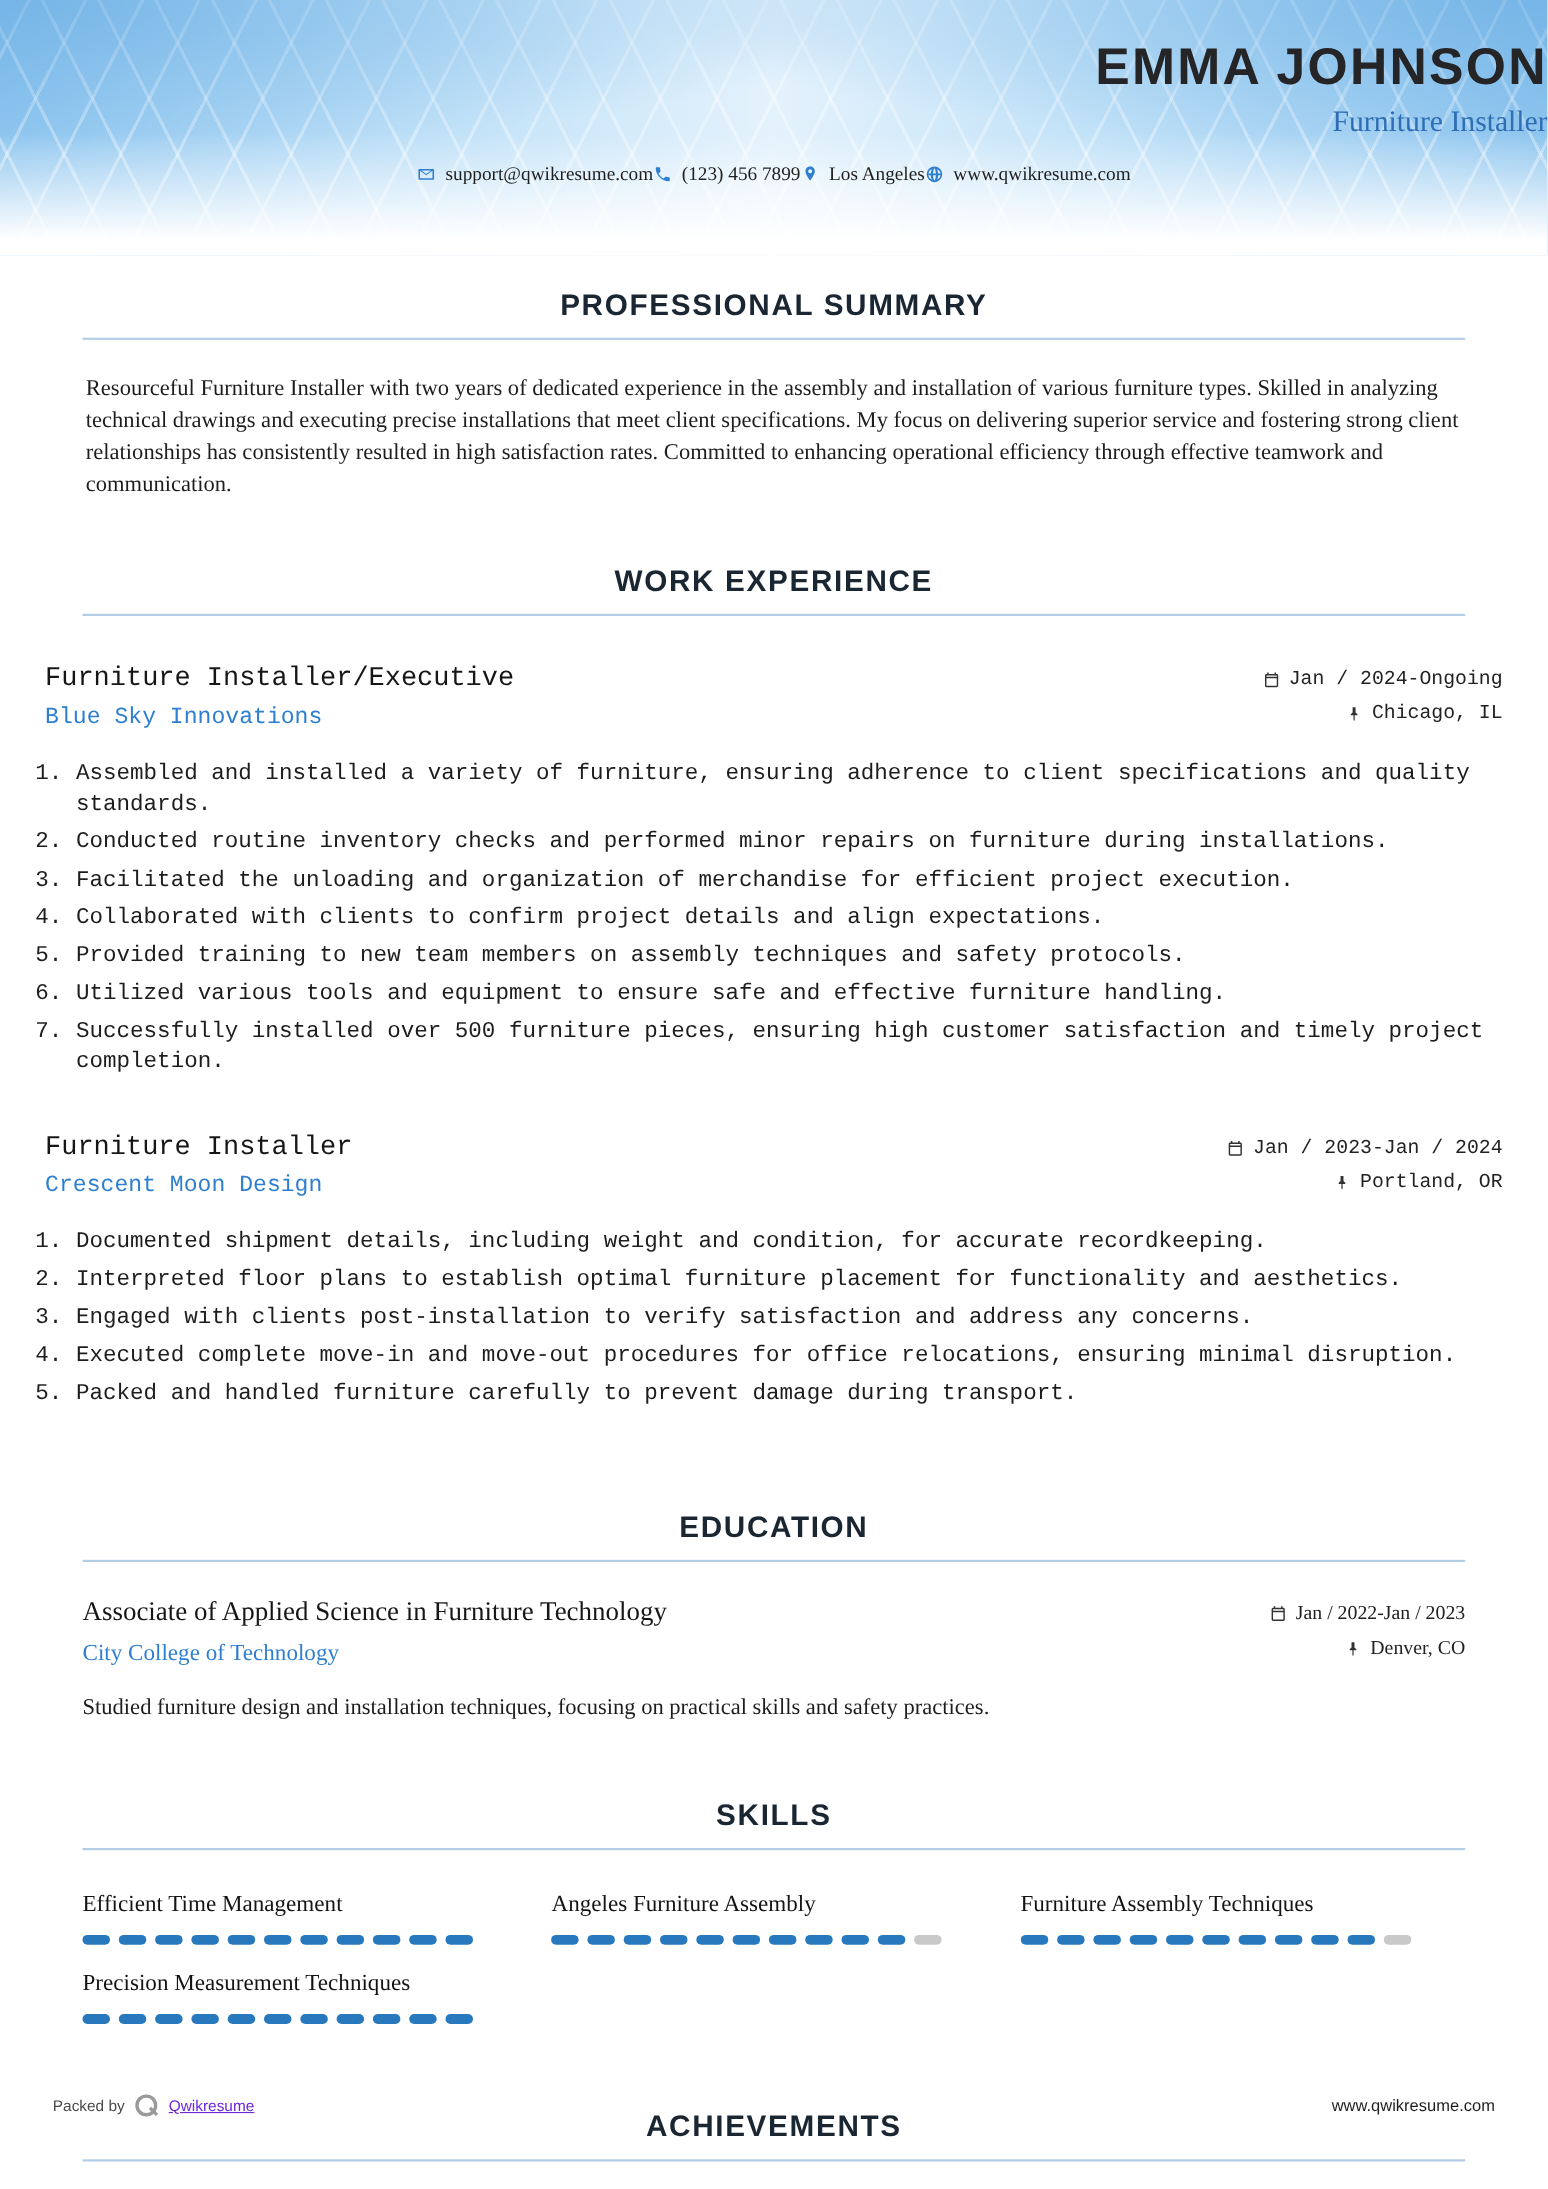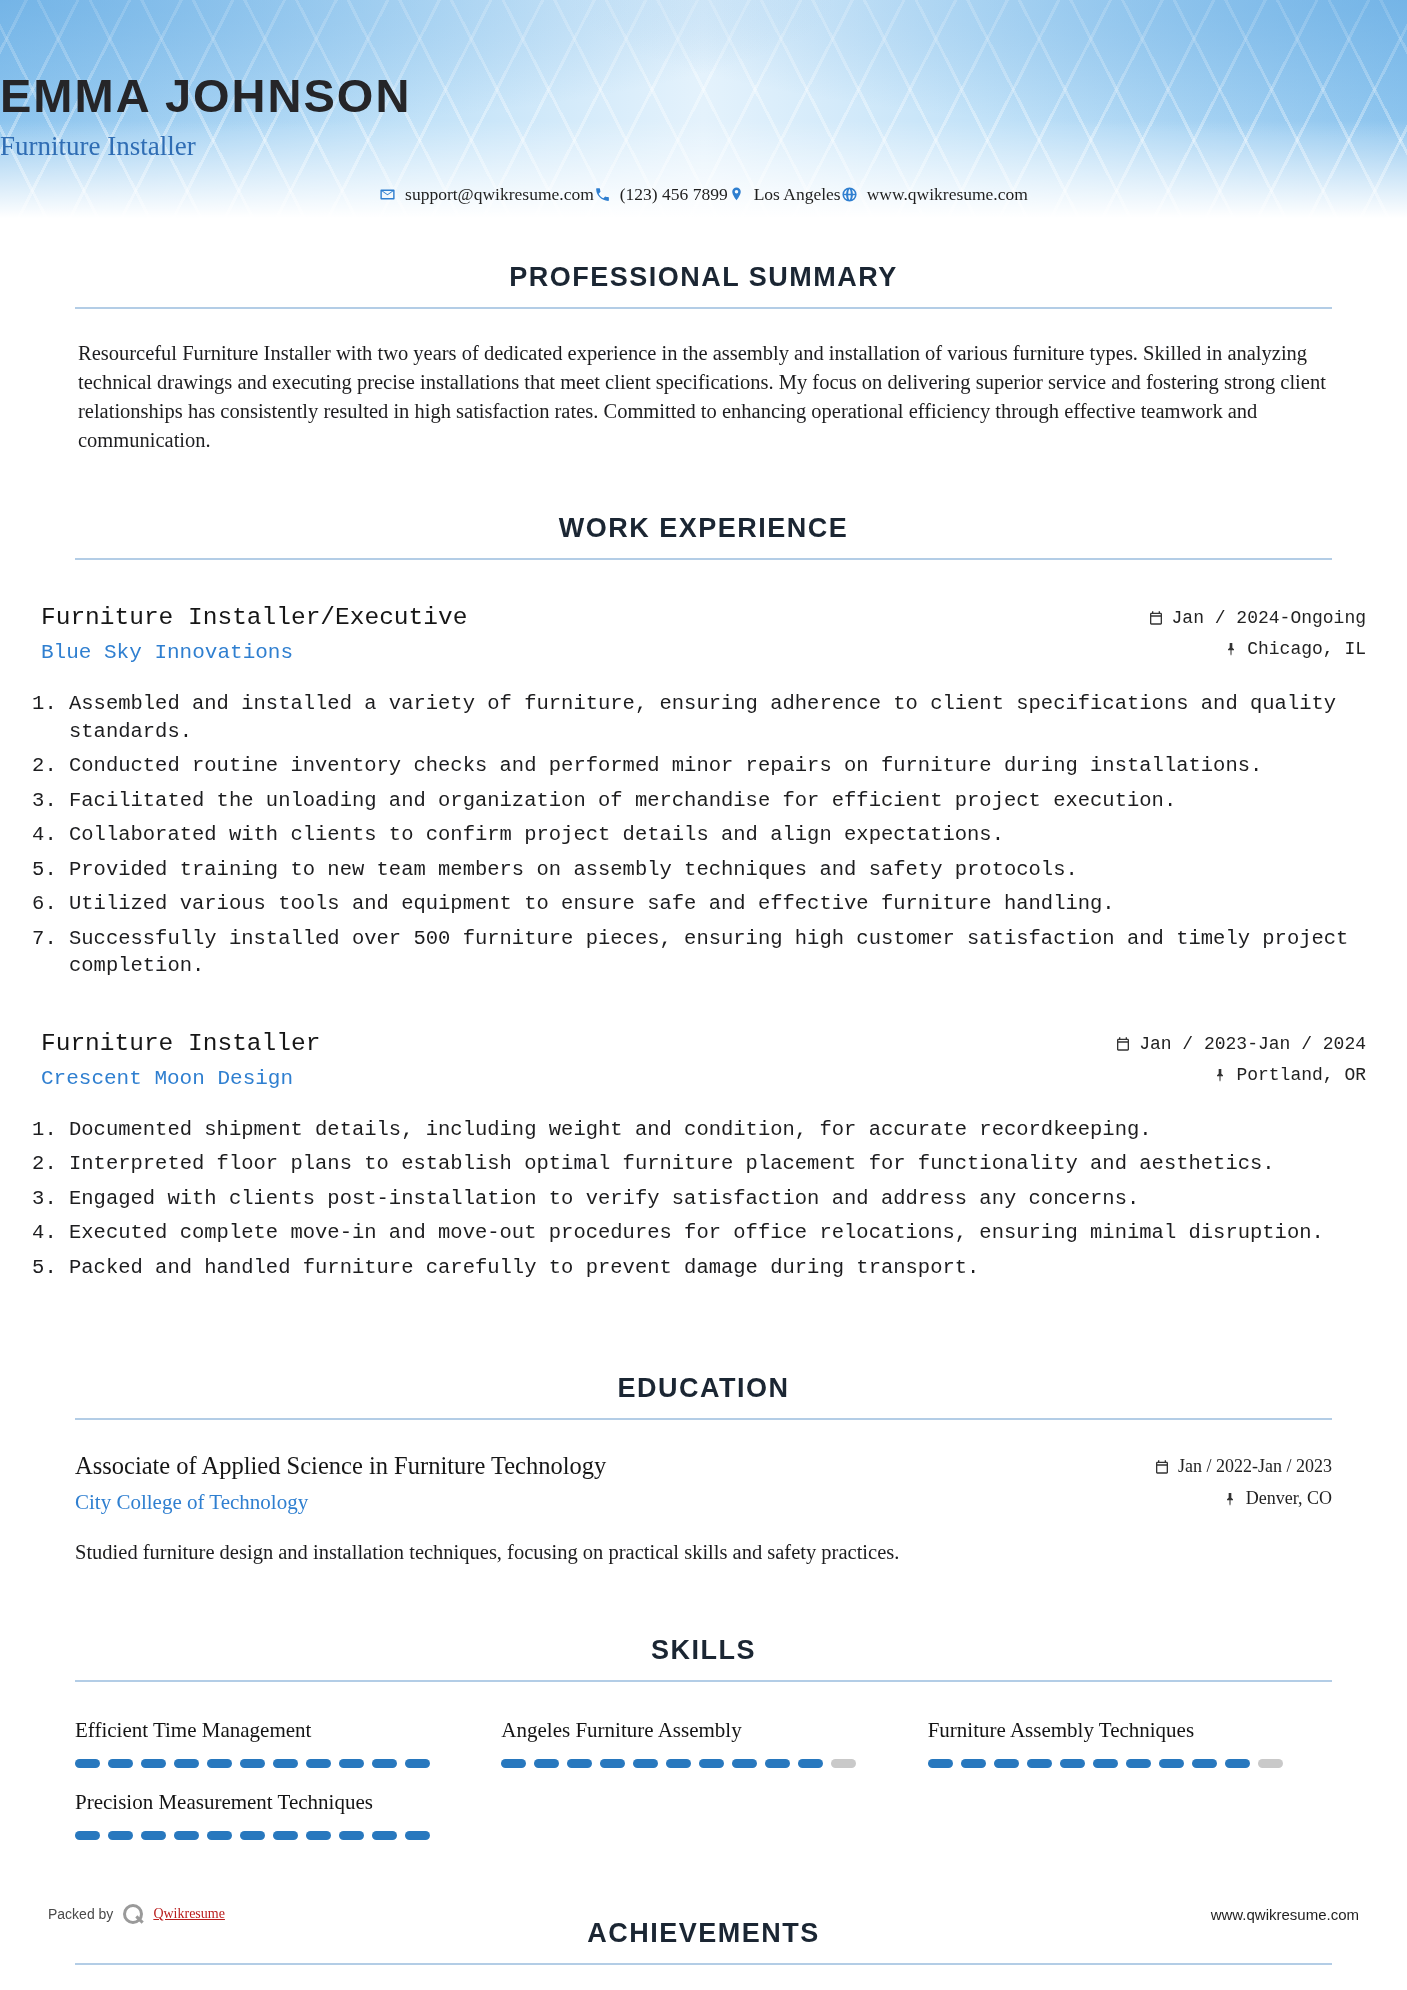--- a/index.html
+++ b/index.html
@@ -11,22 +11,22 @@
     height: 1990px;
     margin: 0 auto;
     background: #ffffff;
     overflow: hidden;
   }
 
   
   .hero {
     width: 100%;
     height: 232px;
-    padding-top: 68px;
-    text-align: left;
+    padding-top: 32px;
+    text-align: right;
     background-image:
       linear-gradient(180deg, rgba(255,255,255,0) 52%, #ffffff 94%),
       radial-gradient(ellipse at 0% 0%, rgba(94,166,224,0.55), rgba(94,166,224,0) 42%),
       radial-gradient(ellipse at 100% 0%, rgba(94,166,224,0.55), rgba(94,166,224,0) 42%),
       repeating-linear-gradient(63deg, rgba(255,255,255,0.35) 0 3px, rgba(255,255,255,0) 3px 46px),
       repeating-linear-gradient(-63deg, rgba(255,255,255,0.35) 0 3px, rgba(255,255,255,0) 3px 46px),
       linear-gradient(90deg, #8fc6ef 0%, #c2e2f8 30%, #e4f2fc 50%, #c2e2f8 70%, #8fc6ef 100%);
   }
   .name {
     font-family: "Liberation Sans", sans-serif;
@@ -125,21 +125,21 @@
     border-radius: 50%;
   }
   .logo-q::after {
     content: "";
     position: absolute;
     width: 9px; height: 3px;
     background: #9a9a9a;
     right: -4px; bottom: 0;
     transform: rotate(45deg);
   }
-  .brand { color: #b91c1c; text-decoration: underline; cursor: pointer; font-family: Liberation Serif, serif; }
+  .brand { color: #6d28d9; text-decoration: underline; cursor: pointer; }
   .foot-right { font-size: 15px; color: #1e1e1e; }
 </style>
 </head>
 <body>
 
 <div class="page">
 
   <header class="hero">
     <h1 class="name">EMMA JOHNSON</h1>
     <div class="role">Furniture Installer</div>

